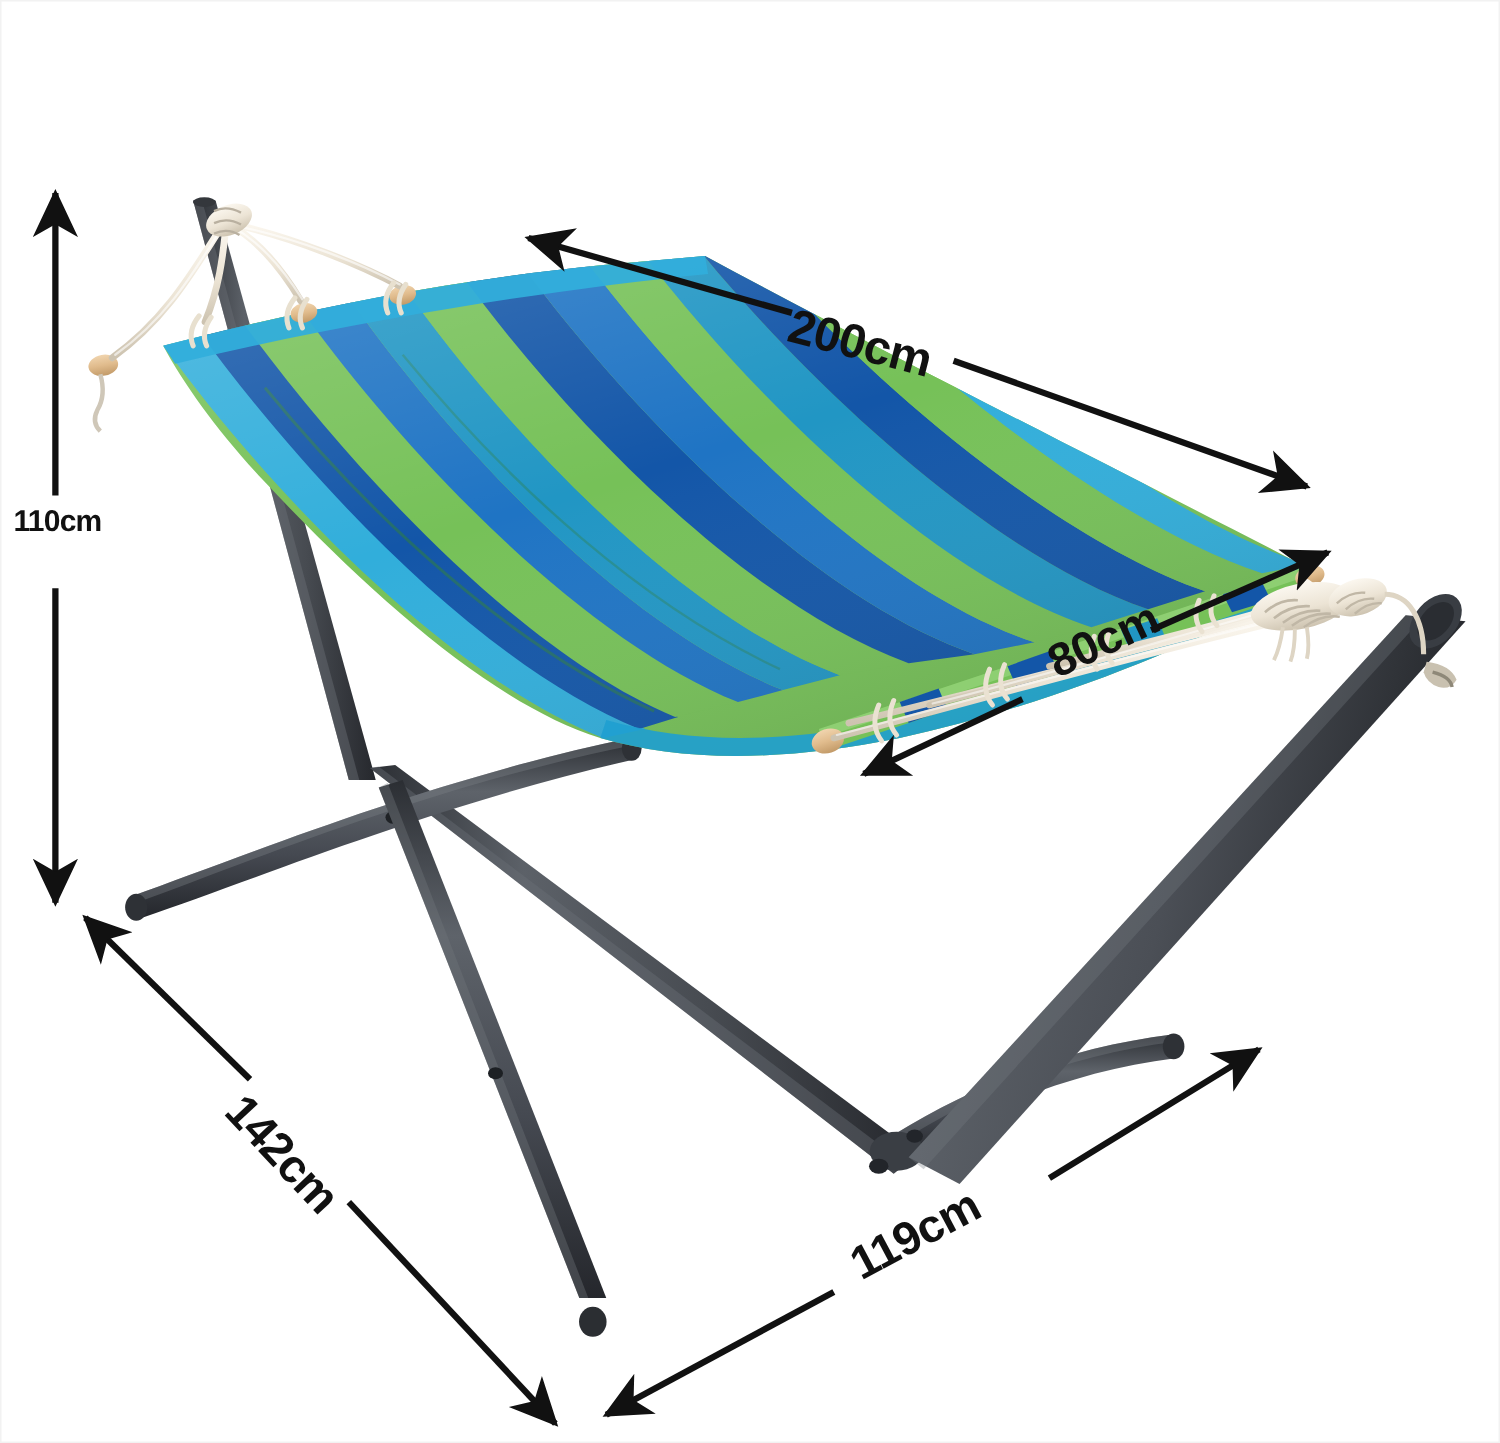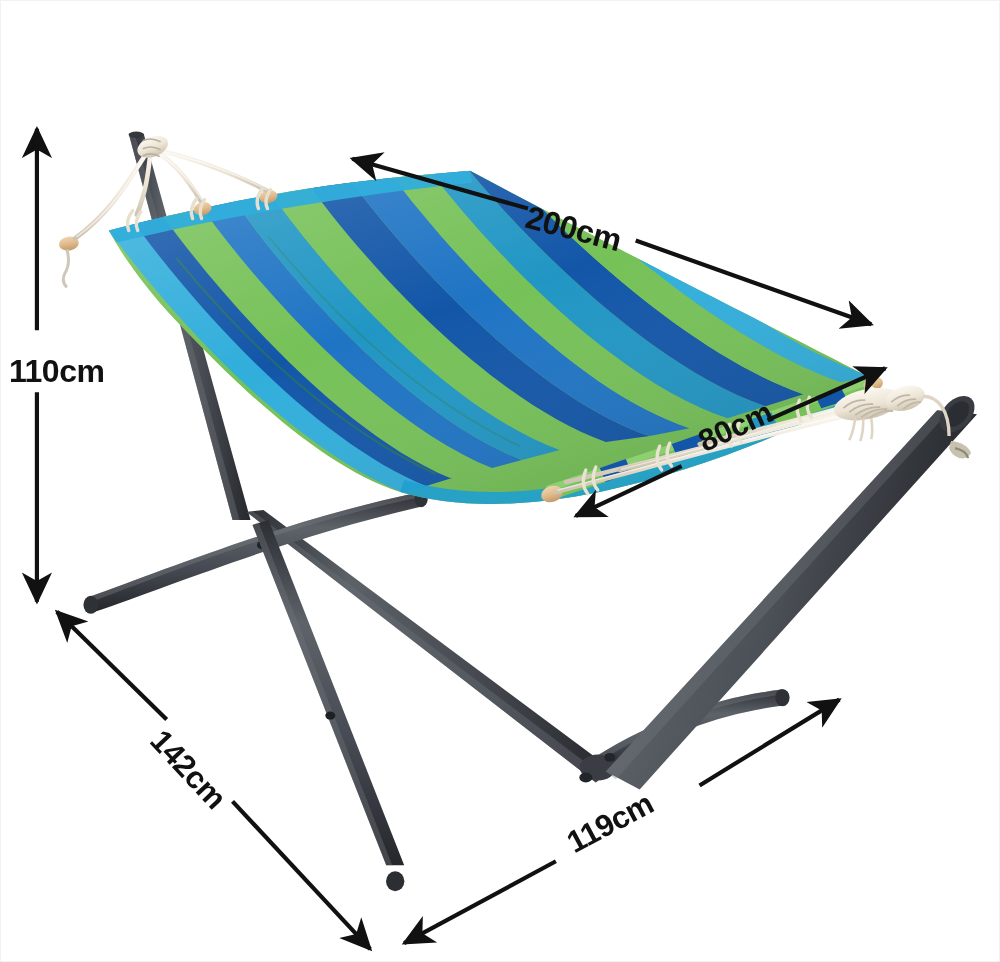--- a/index.html
+++ b/index.html
@@ -25,22 +25,22 @@
     position: absolute;
     font-family: "Liberation Sans", sans-serif;
     font-weight: bold;
     color: #111111;
     white-space: nowrap;
     letter-spacing: -0.5px;
     user-select: none;
   }
   #label-110 {
     left: 8px;
-    top: 352px;
-    font-size: 32px;
+    top: 336px;
+    font-size: 20px;
   }
   #label-200 {
     left: 530px;
     top: 198px;
     font-size: 32px;
     transform: rotate(14.5deg);
     transform-origin: left top;
   }
   #label-80 {
     left: 692px;

